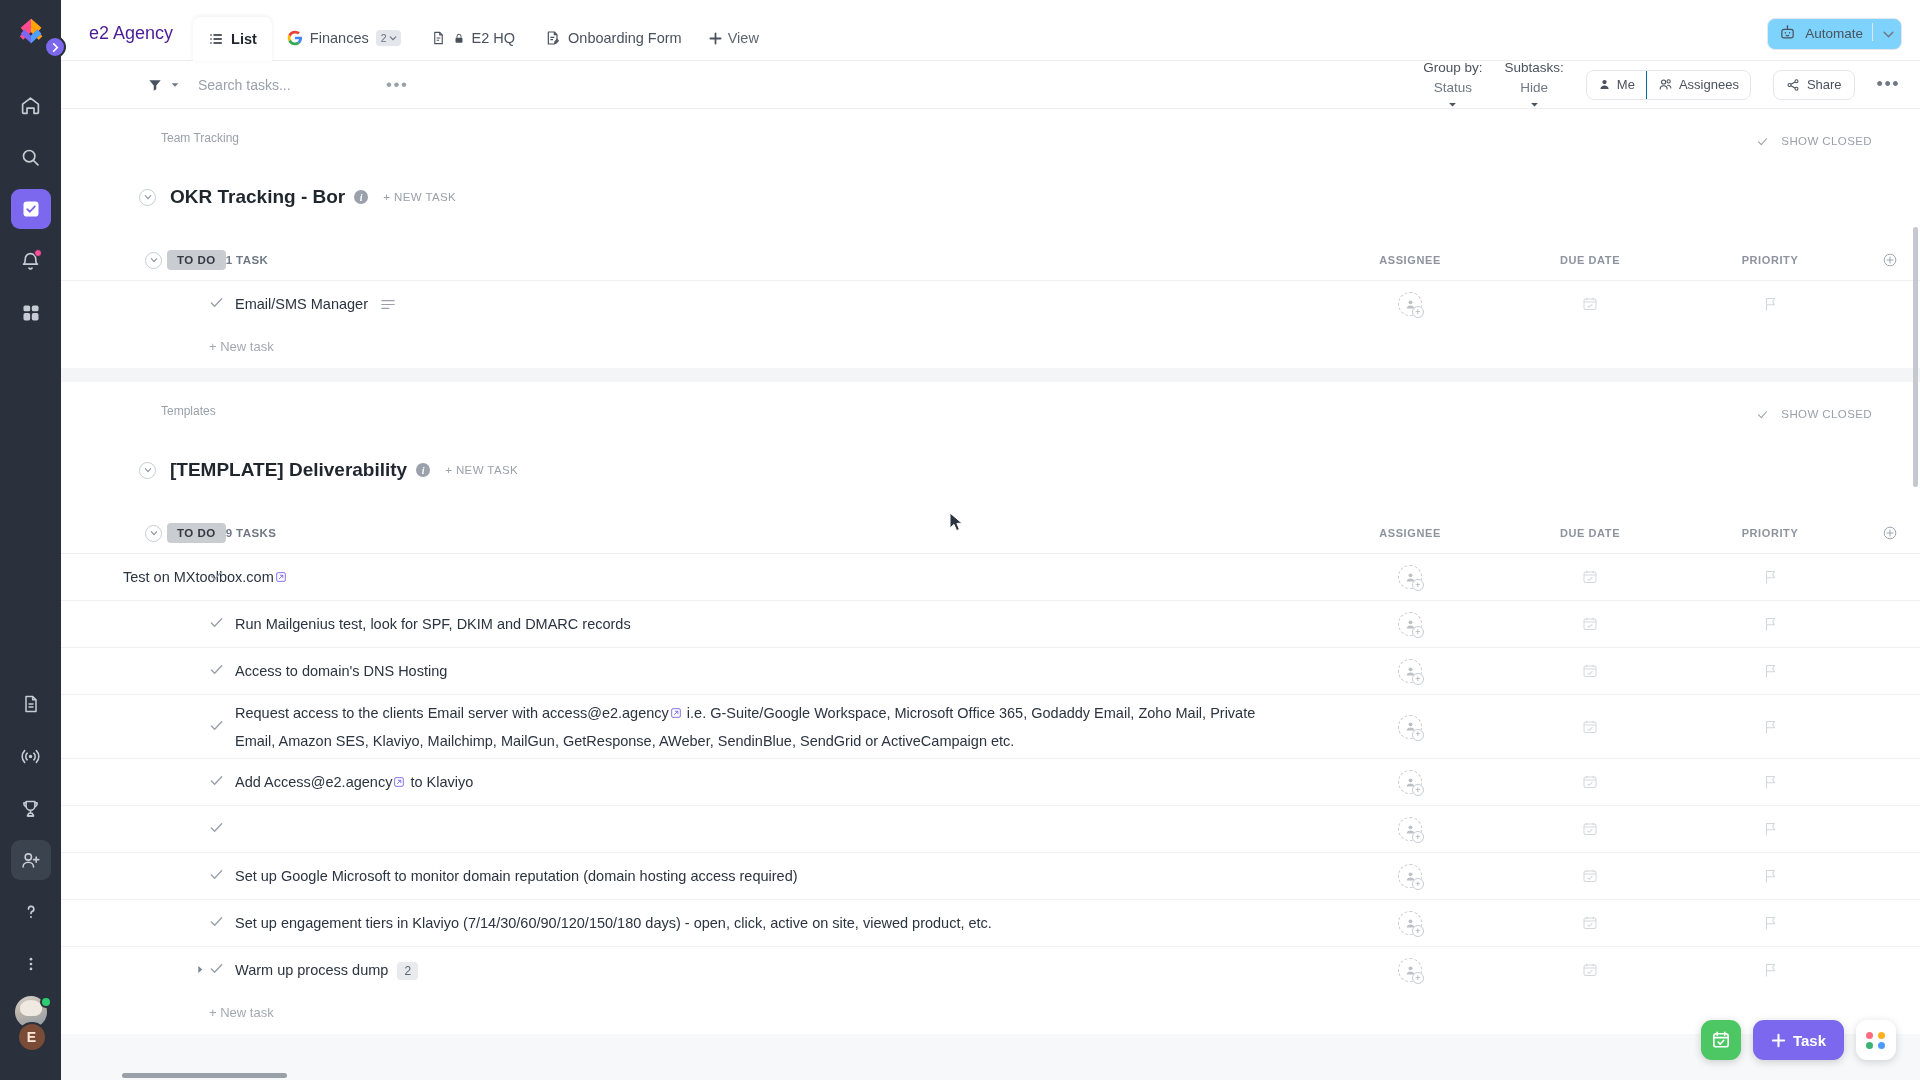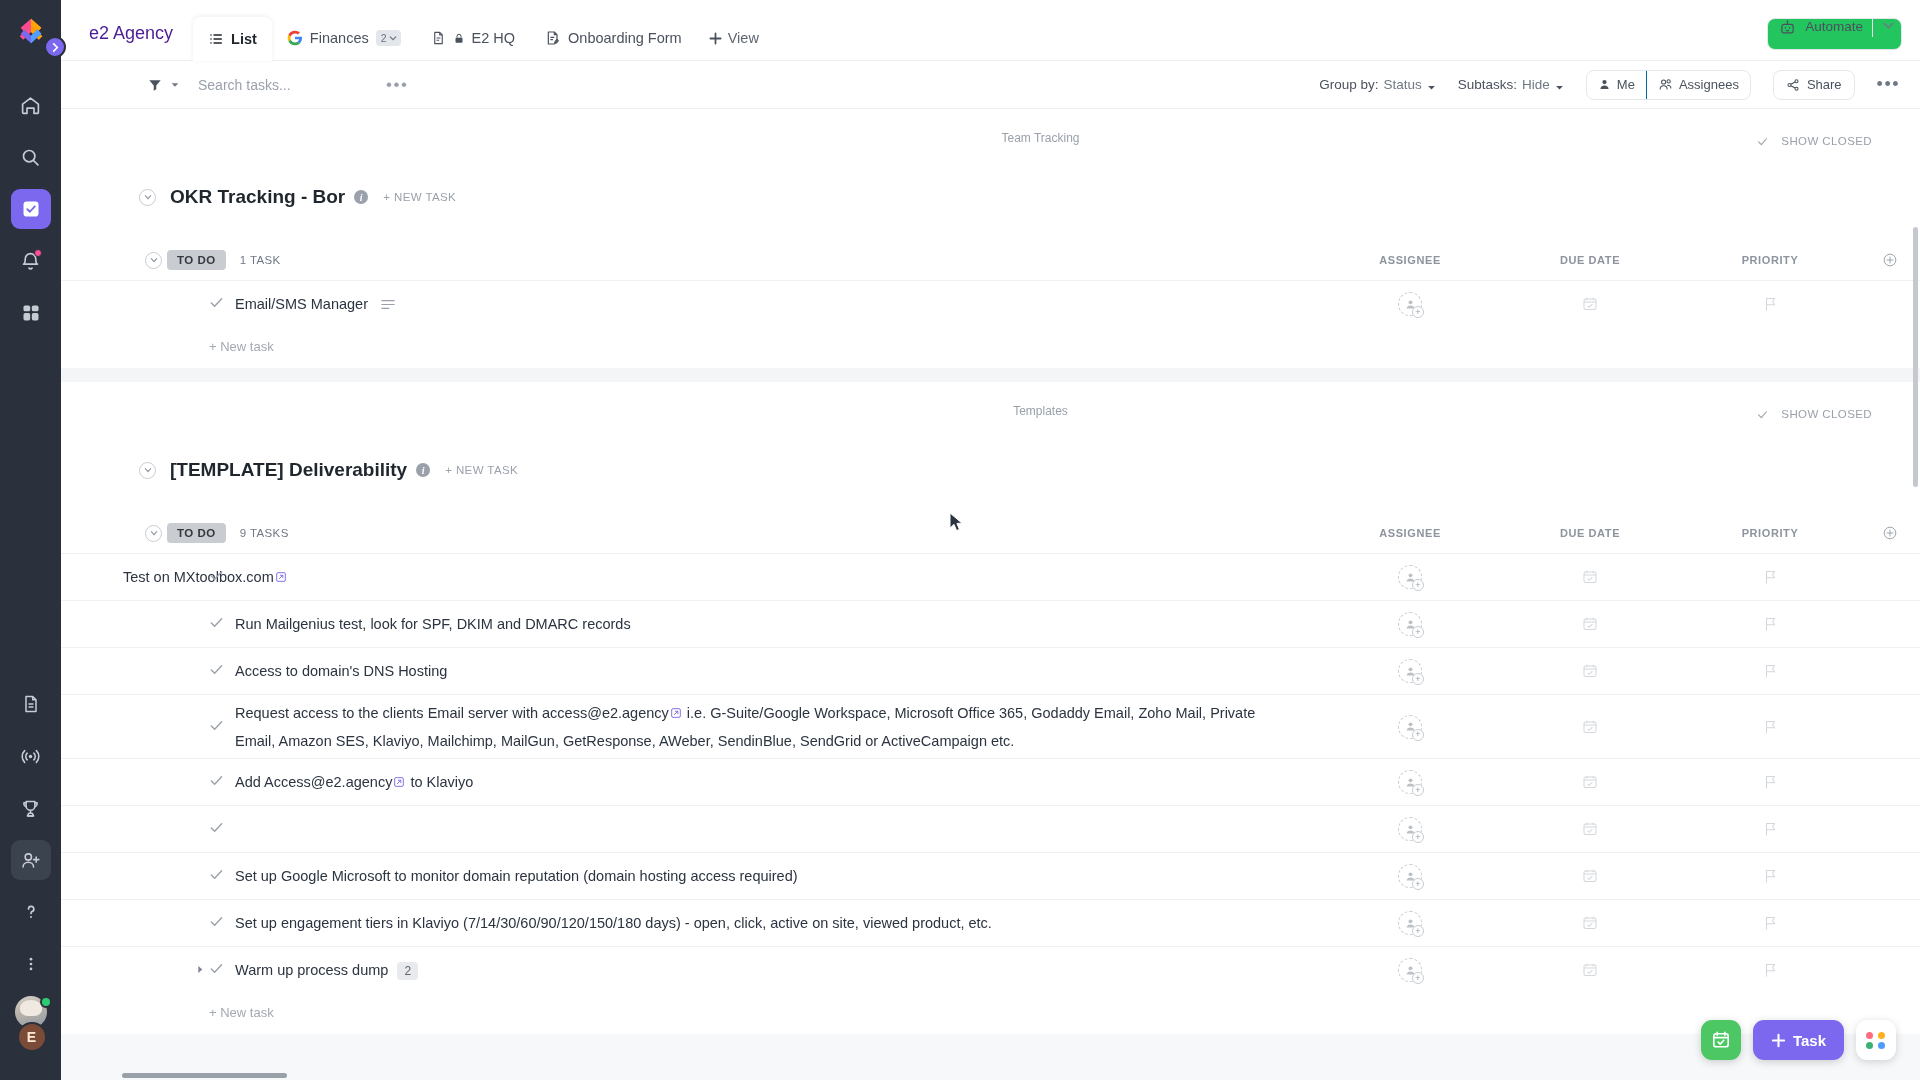--- a/index.html
+++ b/index.html
@@ -98,58 +98,58 @@
     border-bottom: 1px solid #fff; margin-bottom: -1px;
   }
   .tab-badge {
     background: #e3e6ea; color: #6b7280;
     font-size: 10.5px; border-radius: 4px;
     padding: 2px 4px 2px 5px; display: inline-flex; align-items: center; gap: 2px;
   }
   .tab-add { color: #5c6570; font-size: 14.5px; display:flex; align-items:center; gap:6px; padding:0 12px; height:44px;}
   #automate {
     margin-left: auto; margin-bottom: 10px;
-    display: flex; align-items: flex-start; gap: 9px;
+    display: flex; align-items: flex-end; gap: 9px;
     border: 1px solid #e4e7eb; border-radius: 8px;
-    height: 32px; padding: 0 6px 1px 11px;
-    font-size: 13.5px; color: #4a525e; background: #22c55e;
+    height: 32px; padding: 0 6px 8px 11px;
+    font-size: 13.5px; color: #4a525e; background: #7dd3fc;
   }
   #automate .sep { width:1px; height:18px; background:#e4e7eb; }
 
   
   #toolbar {
     height: 48px; flex: 0 0 48px;
     display: flex; align-items: center;
     padding: 0 20px 0 86px;
     border-bottom: 1px solid #eceef1;
     background: #fff;
   }
   .tb-filter { display: flex; align-items: center; gap: 7px; color: #5c6570; }
   #search-input {
     border: none; outline: none; background: transparent;
     font-family: "Liberation Sans", sans-serif;
     font-size: 14px; color: #2b3440; margin-left: 18px; width: 180px;
   }
   #search-input::placeholder { color: #9aa1ab; }
   .tb-dots { color: #9aa1ab; font-size: 17px; letter-spacing: 1.5px; margin-left: 8px; }
   .tb-right { margin-left: auto; display: flex; align-items: center; gap: 22px; }
-  .tb-opt { font-size: 13.5px; color: #4a525e; display: flex; align-items: flex-end; gap: 5px; }
+  .tb-opt { font-size: 13.5px; color: #4a525e; display: flex; align-items: center; gap: 5px; flex-direction: column; }
   .tb-opt .val { color: #6f7884; }
   .tb-group { display: flex; align-items: center; border: 1px solid #e4e7eb; border-radius: 8px; height: 30px; overflow: hidden; }
   .tb-group .seg { display:flex; align-items:center; gap:6px; padding: 0 11px; height:30px; font-size:13px; color:#4a525e; border-right:1px solid #0369a1; }
   .tb-group .seg:last-child { border-right: none; }
   .tb-share { display: flex; align-items: center; gap: 7px; border: 1px solid #e4e7eb; border-radius: 8px; height: 30px; padding: 0 12px; font-size: 13px; color: #4a525e; }
   .tb-more { color: #6f7884; font-size: 18px; letter-spacing: 1.5px; }
 
   
   #content { flex: 1; overflow: hidden; position: relative; background: #f7f8f9; padding-top: 0; }
   .list-block { background:#fff; margin: 0 0 0 0; }
   .block-sep { height: 14px; background:#f4f5f7; }
 
-  .block-head { padding: 22px 0 0 100px; position: relative; text-align: center; }
+  .block-head { padding: 22px 0 0 100px; position: relative; }
   .block-crumb { font-size: 12px; color: #9aa1ab; margin-bottom: 3px; }
   .block-title-row { display: flex; align-items: center; gap: 9px; margin-top: 41px; }
   .chev-circle {
     width: 17px; height: 17px; border-radius: 50%;
     border: 1px solid #c8ccd2; color: #8d949e;
     display: flex; align-items: center; justify-content: center;
     font-size: 8px; margin-left: -22px; margin-right: 5px; flex:0 0 17px;
   }
   .block-title { font-size: 19px; font-weight: 700; color: #1f262e; }
   .info-dot {
@@ -169,21 +169,21 @@
     display: flex; align-items: center;
     height: 40px; padding-left: 110px; margin-top: 32px;
     position: relative;
   }
   .status-row .chev-circle { margin-left: -26px; }
   .status-pill {
     background: #c9ccd1; color: #33383f;
     font-size: 11.5px; font-weight: 700; letter-spacing: .5px;
     padding: 4px 10px; border-radius: 4px;
   }
-  .task-count { font-size: 11.5px; font-weight: 400; color: #6f7884; letter-spacing: .4px; margin-left: 14px; }
+  .task-count { font-size: 11.5px; font-weight: 700; color: #6f7884; letter-spacing: .4px; }
   .col-heads { margin-left: auto; display: flex; align-items: center; }
   .col-head {
     font-size: 11px; font-weight: 700; color: #8d949e; letter-spacing: .6px;
     width: 180px; text-align: center;
   }
   .col-plus { width: 60px; display:flex; align-items:center; justify-content:center; color:#8d949e; }
 
   
   .task-row {
     display: flex; align-items: center;

